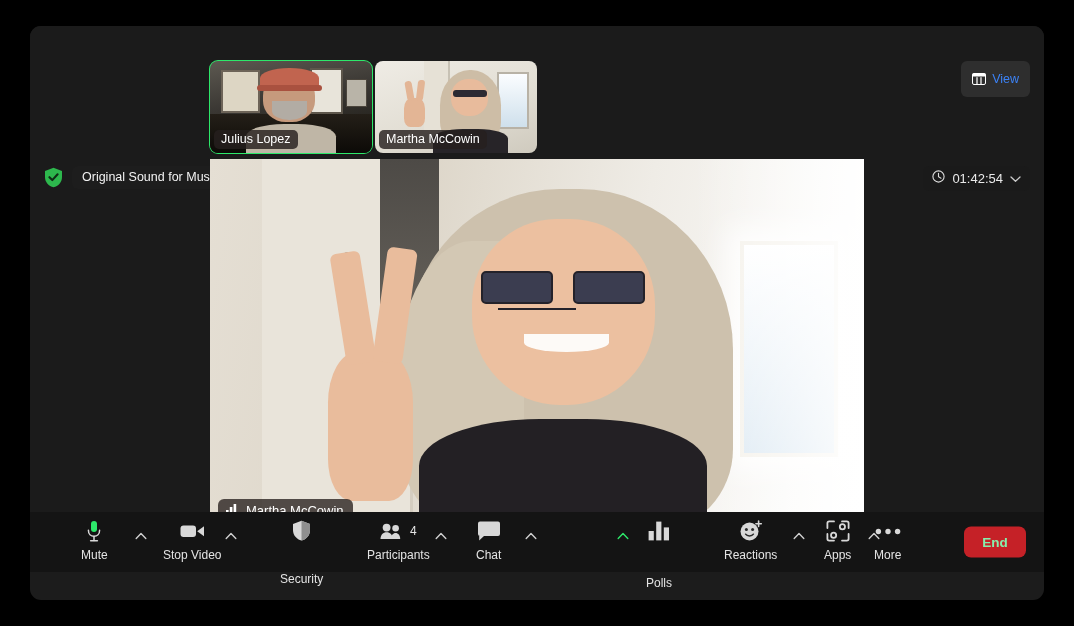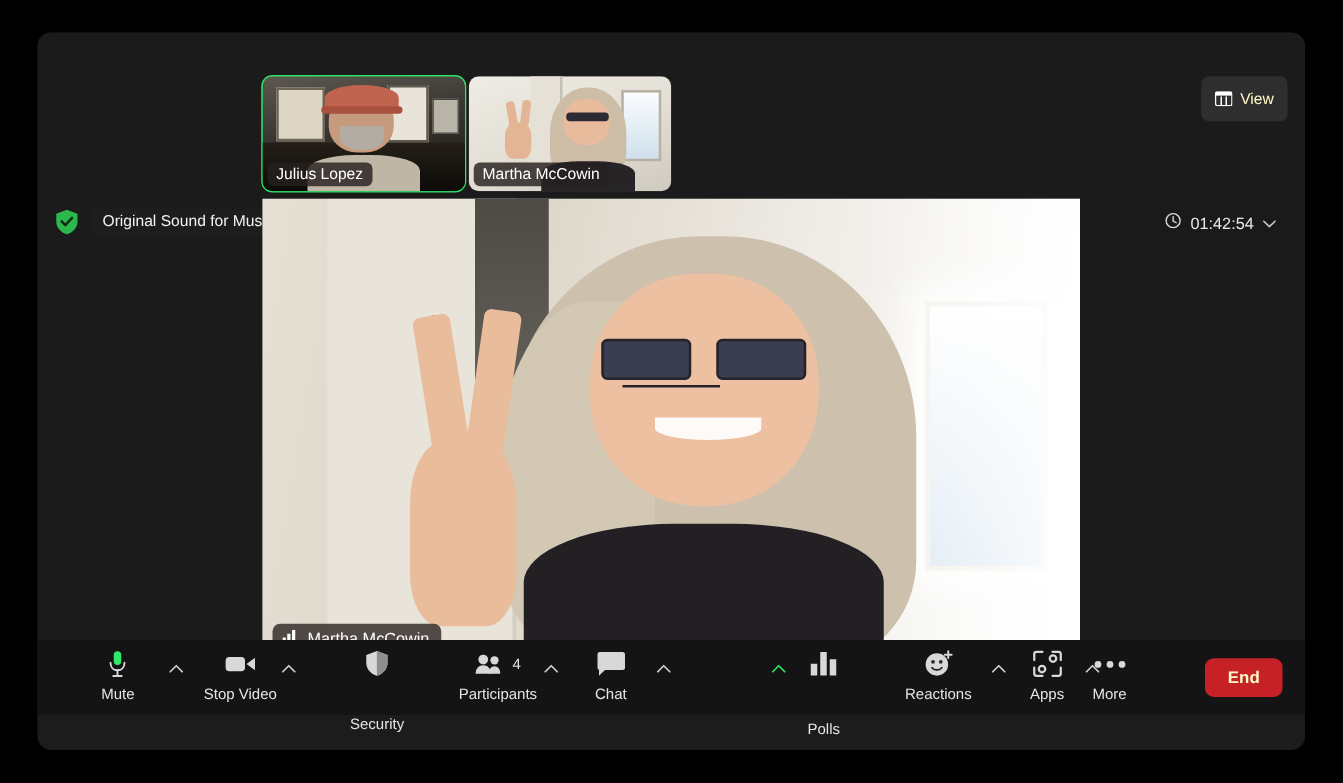--- a/index.html
+++ b/index.html
@@ -178,21 +178,21 @@
 
   
   .view-btn {
     position: absolute;
     right: 14px; top: 35px;
     display: flex; align-items: center; gap: 6px;
     height: 36px;
     padding: 16px 11px;
     border-radius: 6px;
     background: rgba(48,48,48,0.92);
-    color: #fef9c3;
+    color: #3b82f6;
     font-size: 12.5px;
     cursor: pointer;
   }
   .view-icon { display: block; }
 
   
   .orig-sound {
     position: absolute;
     left: 14px; top: 140px;
     display: flex; align-items: center; gap: 9px;
@@ -330,21 +330,21 @@
     background: #2de86a;
     display: flex; align-items: center; justify-content: center;
   }
   .end-btn {
     position: absolute;
     right: 18px; top: 50%;
     transform: translateY(-50%);
     width: 62px; height: 31px;
     border-radius: 7px;
     background: #c52127;
-    color: #fef9c3;
+    color: #86efac;
     font-size: 13.5px;
     font-weight: bold;
     display: flex; align-items: center; justify-content: center;
     cursor: pointer;
   }
 </style>
 </head>
 <body>
 
 <div id="app">

